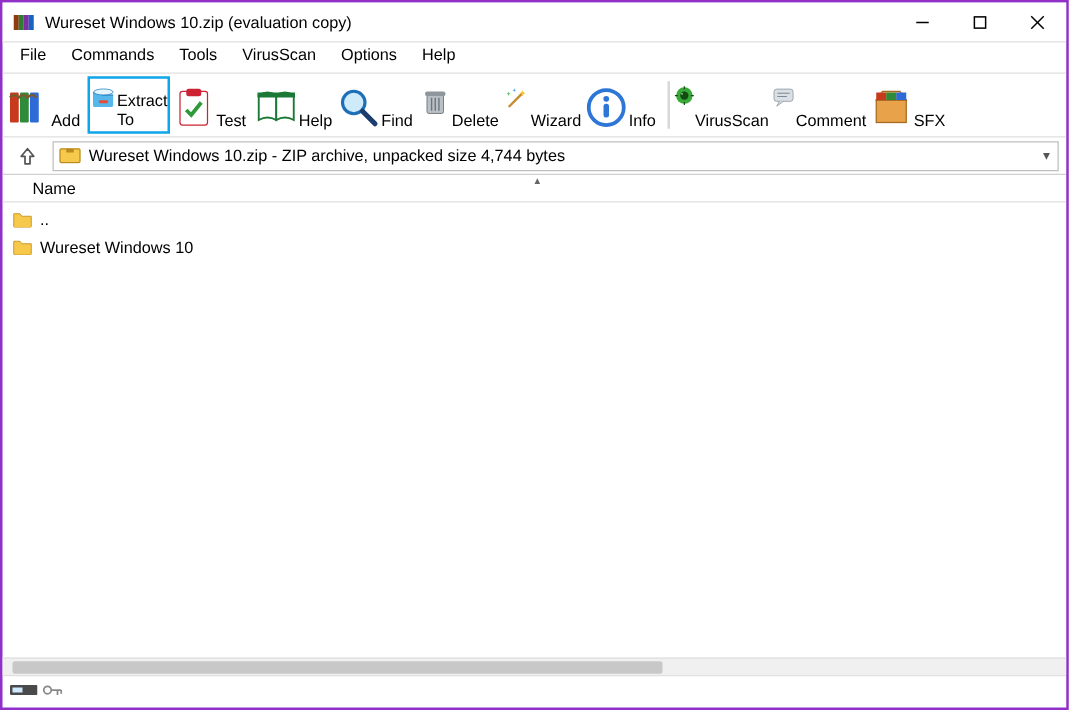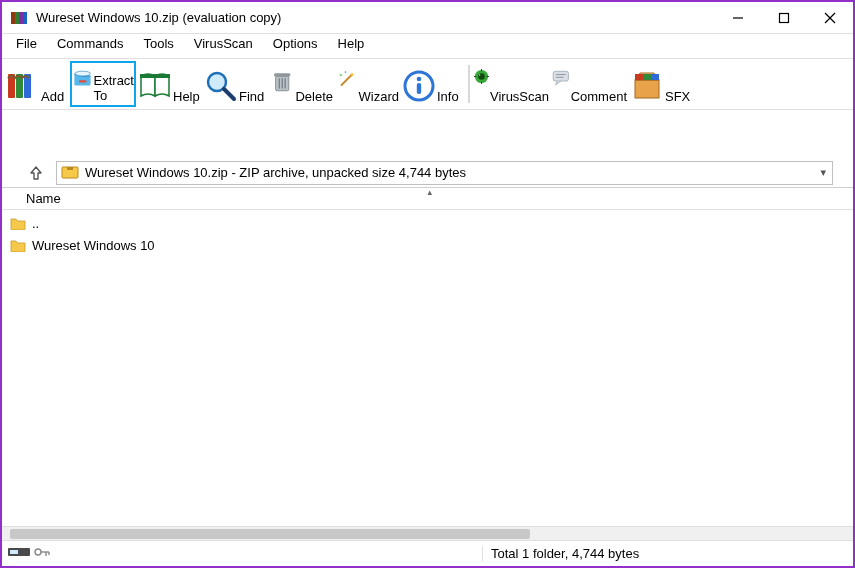--- a/index.html
+++ b/index.html
@@ -60,23 +60,22 @@
   .tool.highlight { border:2px solid #0ea5e9; }
   .tool .ticon { width:36px; height:36px; }
   .tool .tlabel { margin-top:0; }
   .tool.sep { width:1px; background:#d8d8d8; padding:0; margin:4px 2px; }
 
   
   .addressbar {
     height:30px;
     display:flex; align-items:center;
     border-bottom:1px solid #d0d0d0;
-    padding:2px 20px;
+    padding:2px 6px;
     gap:6px;
-    margin-top:48px;
   }
   .up-btn {
     width:28px; height:24px;
     display:flex; align-items:center; justify-content:center;
   }
   .addr-field {
     flex:1;
     height:24px;
     border:1px solid #bfbfbf;
     display:flex; align-items:center;
@@ -213,20 +212,30 @@
       <svg viewBox="0 0 36 36">
         <path d="M4 12 h10 l3 3 h14 v14 a2 2 0 0 1 -2 2 H6 a2 2 0 0 1 -2 -2 Z" fill="#56b7ea"></path>
         <path d="M4 12 h10 l3 3 h14" fill="none" stroke="#1c7bb9" stroke-width="1.5"></path>
         <ellipse cx="18" cy="11" rx="13" ry="4" fill="#e6f5fd" stroke="#1c7bb9"></ellipse>
         <rect x="12" y="22" width="12" height="4" rx="1" fill="#e84b3c"></rect>
       </svg>
     </span>
     <span class="tlabel">Extract To</span>
   </div>
 
+  <div class="tool">
+    <span class="ticon">
+      <svg viewBox="0 0 36 36">
+        <rect x="7" y="5" width="22" height="27" rx="2" fill="#fff" stroke="#c23"></rect>
+        <rect x="12" y="3" width="12" height="6" rx="2" fill="#c23"></rect>
+        <path d="M12 20 l4 4 l8 -10" fill="none" stroke="#2d9a3a" stroke-width="3"></path>
+      </svg>
+    </span>
+    <span class="tlabel">Test</span>
+  </div>
 
   <div class="tool">
     <span class="ticon">
       <svg viewBox="0 0 36 36">
         <path d="M4 8 q7 -4 14 0 v20 q-7 -4 -14 0 Z" fill="#fff" stroke="#1a7a35" stroke-width="1.5"></path>
         <path d="M32 8 q-7 -4 -14 0 v20 q7 -4 14 0 Z" fill="#fff" stroke="#1a7a35" stroke-width="1.5"></path>
         <rect x="3" y="6" width="30" height="4" fill="#1a7a35"></rect>
       </svg>
     </span>
     <span class="tlabel">Help</span>
@@ -379,14 +388,13 @@
     </span>
     <span>
       <svg width="16" height="12" viewBox="0 0 16 12">
         <circle cx="4" cy="6" r="3" fill="none" stroke="#888" stroke-width="1.4"></circle>
         <line x1="7" y1="6" x2="15" y2="6" stroke="#888" stroke-width="1.4"></line>
         <line x1="12" y1="6" x2="12" y2="10" stroke="#888" stroke-width="1.4"></line>
         <line x1="15" y1="6" x2="15" y2="9" stroke="#888" stroke-width="1.4"></line>
       </svg>
     </span>
   </div>
-  <div class="status-right">Total 1 folder, 4,744 bytes</div>
 </div>
 
 </body></html>

